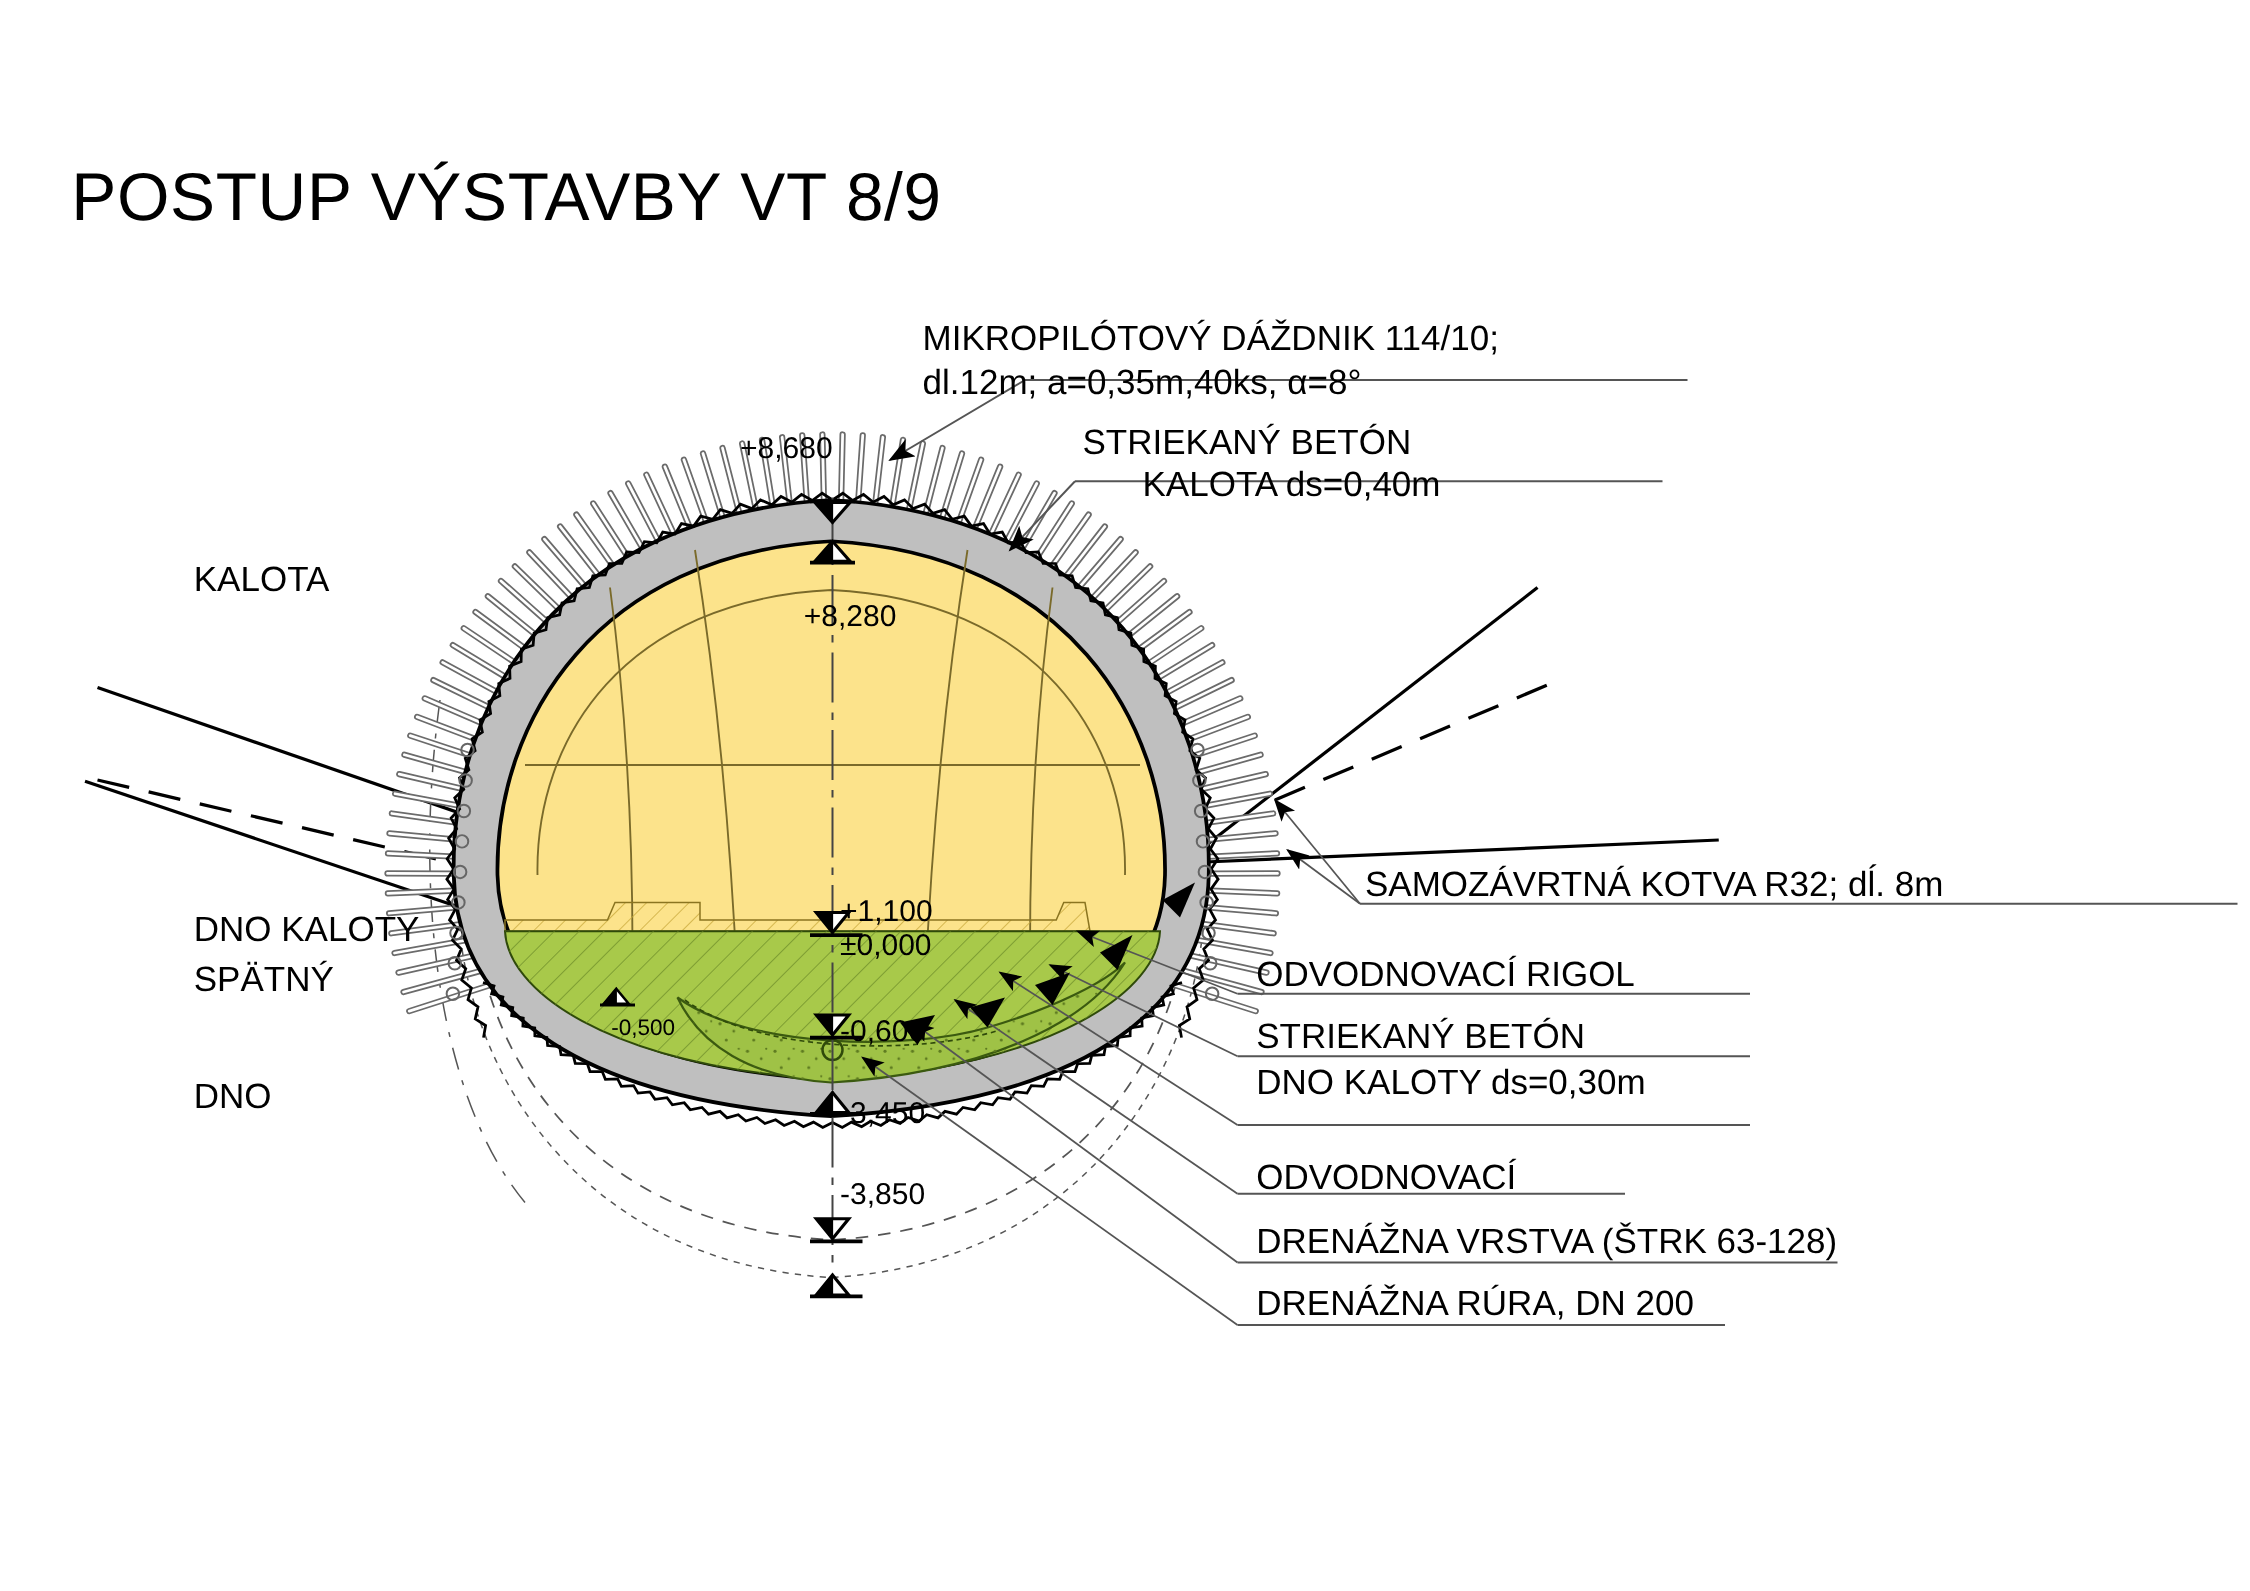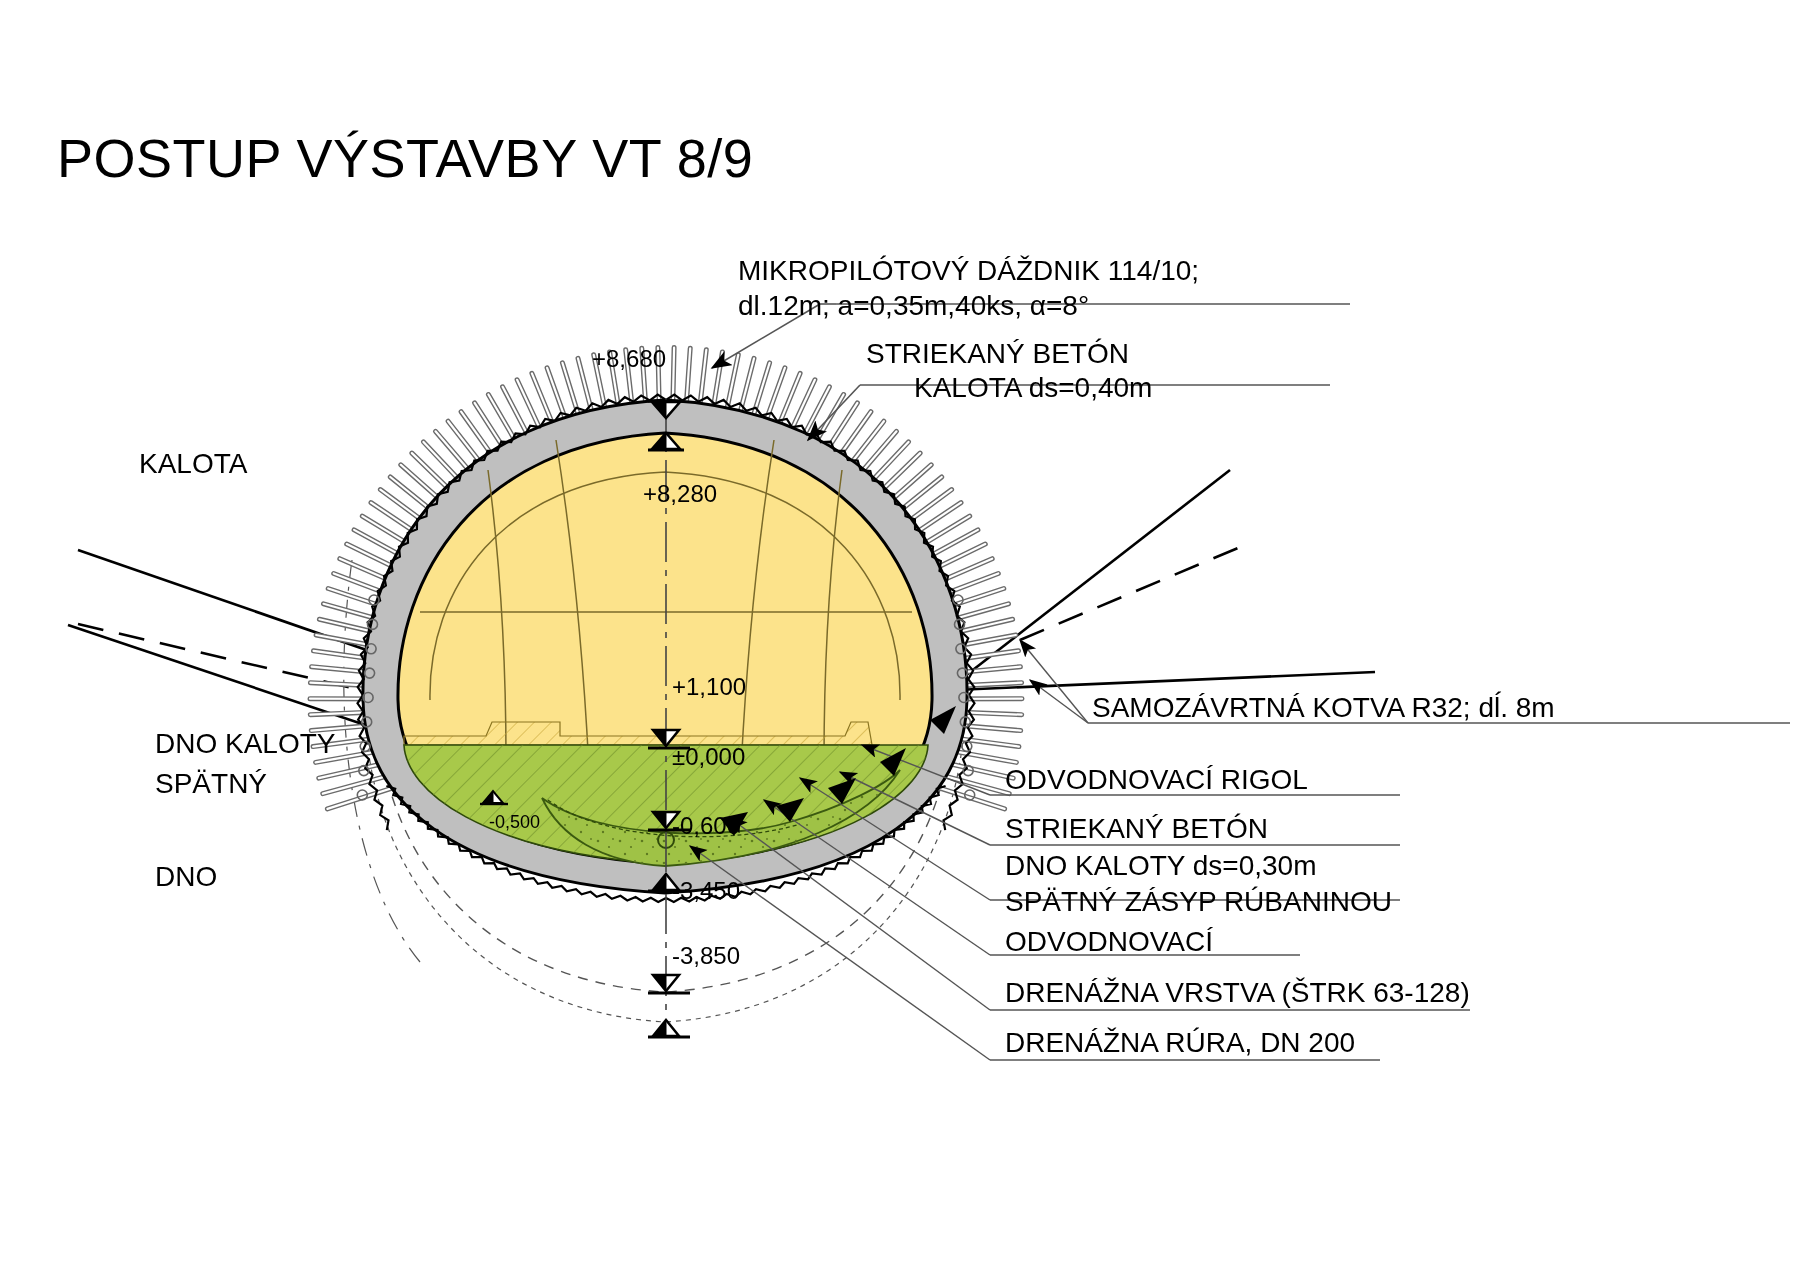--- a/index.html
+++ b/index.html
@@ -421,33 +421,32 @@
 
   <div class="lbl" style="left:866px;top:337px;">STRIEKANÝ BETÓN</div>
   <div class="lbl" style="left:866px;top:371px;margin-left:48px;">KALOTA ds=0,40m</div>
 
   <div class="lbl" style="left:1092px;top:691px;">SAMOZÁVRTNÁ KOTVA R32; dĺ. 8m</div>
 
   <div class="lbl" style="left:1005px;top:763px;">ODVODNOVACÍ RIGOL</div>
 
   <div class="lbl" style="left:1005px;top:812px;">STRIEKANÝ BETÓN</div>
   <div class="lbl" style="left:1005px;top:849px;">DNO KALOTY ds=0,30m</div>
-  <div class="lbl" style="left:1005px;top:885px;">SPÄTNÝ ZÁSYP RÚBANINOU</div>
 
   <div class="lbl" style="left:1005px;top:925px;">ODVODNOVACÍ</div>
   <div class="lbl" style="left:1005px;top:976px;">DRENÁŽNA VRSTVA (ŠTRK 63-128)</div>
   <div class="lbl" style="left:1005px;top:1026px;">DRENÁŽNA RÚRA, DN 200</div>
 
-  <div class="lbl" style="left:139px;top:447px;">KALOTA</div>
+  <div class="lbl" style="left:155px;top:447px;">KALOTA</div>
   <div class="lbl" style="left:155px;top:727px;">DNO KALOTY</div>
   <div class="lbl" style="left:155px;top:767px;">SPÄTNÝ</div>
   <div class="lbl" style="left:155px;top:860px;">DNO</div>
 
   <div class="elev" style="left:592px;top:345px;">+8,680</div>
   <div class="elev" style="left:601px;top:480px;margin-left:42px;">+8,280</div>
-  <div class="elev" style="left:672px;top:673px;">+1,100</div>
+  <div class="elev" style="left:672px;top:716px;">+1,100</div>
   <div class="elev" style="left:672px;top:743px;">±0,000</div>
   <div class="elev-sm" style="left:489px;top:812px;">-0,500</div>
   <div class="elev" style="left:672px;top:812px;">-0,600</div>
   <div class="elev" style="left:672px;top:877px;">-3,450</div>
   <div class="elev" style="left:672px;top:942px;">-3,850</div>
 
 </div>
 
 </body></html>

